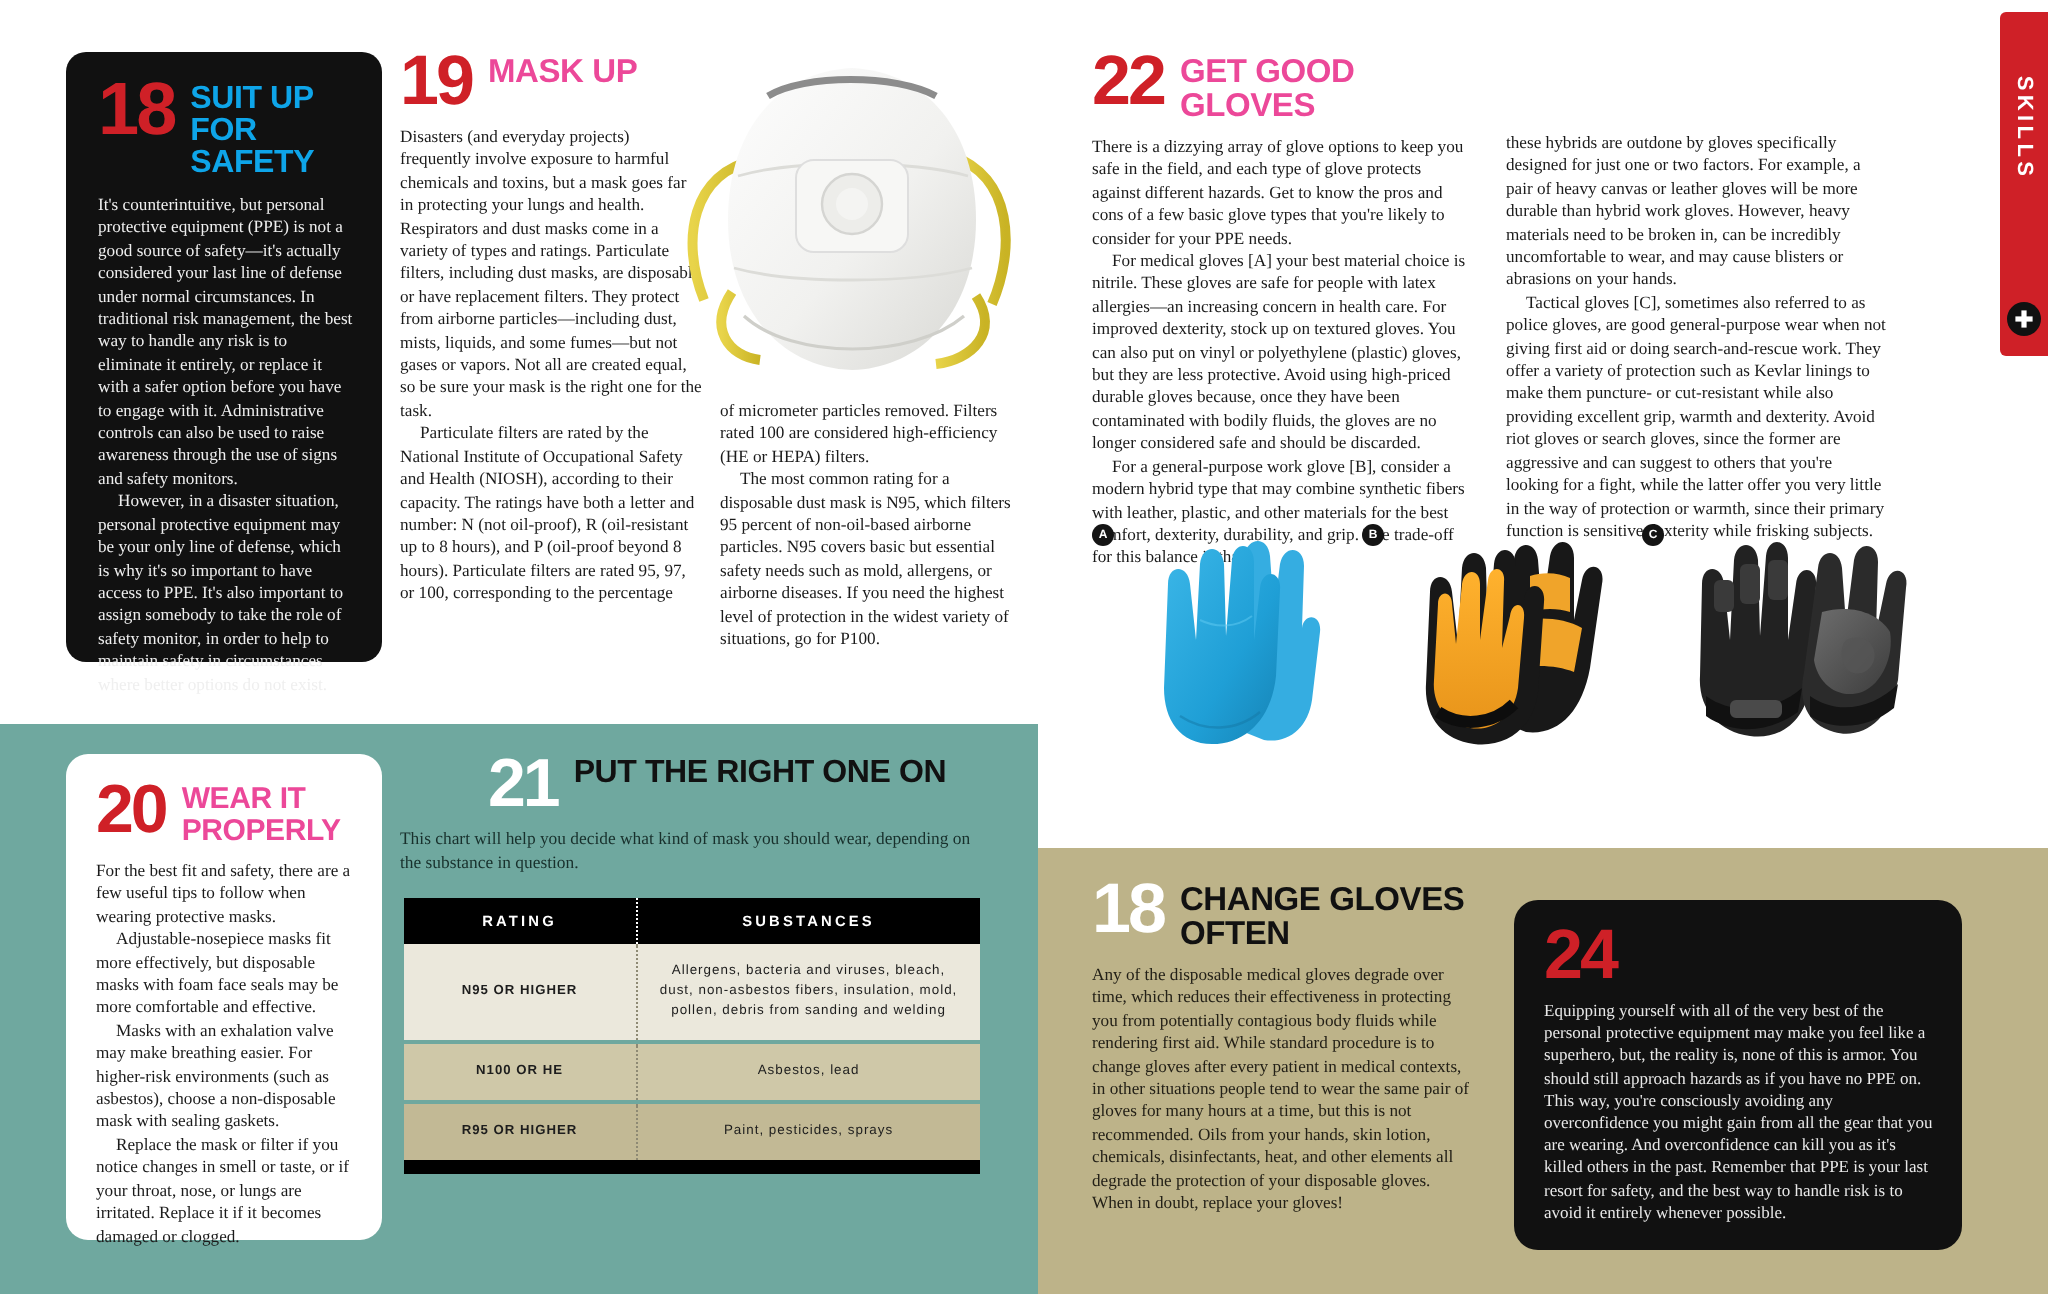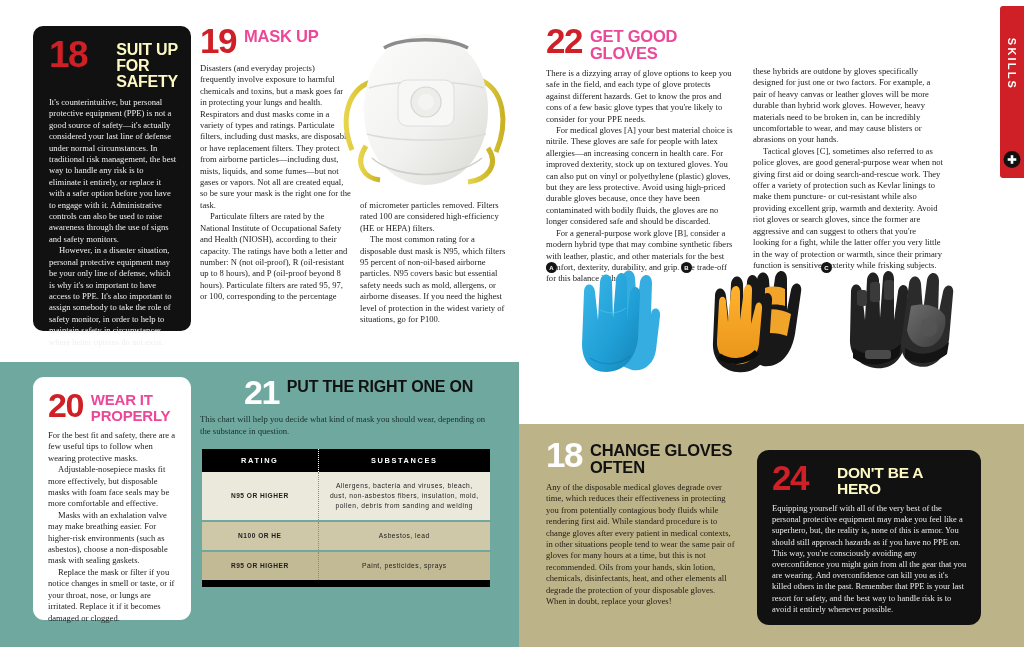--- a/index.html
+++ b/index.html
@@ -44,21 +44,21 @@
     font-weight:bold;font-style:normal;
     font-size:35px;line-height:30px;color:#cf2027;letter-spacing:-1.5px;
   }
   .num.white{color:#ffffff;}
   .title{
     font-family:"Liberation Sans", sans-serif;
     font-weight:bold;font-size:16.5px;line-height:16.5px;
     color:#ec4899;letter-spacing:-0.2px;text-transform:uppercase;
     padding-top:2px;
   }
-  .title.onblack{color:#fef9c3;margin-left:21px;}
+  .title.onblack{color:#0ea5e9;}
   p.body{
     margin:0 0 0 0;
     font-family:"Liberation Serif", serif;
     font-size:8.6px;line-height:11.4px;color:#1b1b1b;
     text-align:left;
   }
   p.body + p.body{text-indent:10px;}
   p.body.light{color:#efefef;}
 
   
@@ -369,18 +369,17 @@
     <div class="head">
       <div class="num white">18</div>
       <div class="title">CHANGE GLOVES OFTEN</div>
     </div>
     <p class="body">Any of the disposable medical gloves degrade over time, which reduces their effectiveness in protecting you from potentially contagious body fluids while rendering first aid. While standard procedure is to change gloves after every patient in medical contexts, in other situations people tend to wear the same pair of gloves for many hours at a time, but this is not recommended. Oils from your hands, skin lotion, chemicals, disinfectants, heat, and other elements all degrade the protection of your disposable gloves. When in doubt, replace your gloves!</p>
   </div>
 
   <div class="entry card24">
     <div class="head">
       <div class="num">24</div>
-      <div class="title onblack">DON'T BE A HERO</div>
     </div>
     <p class="body light">Equipping yourself with all of the very best of the personal protective equipment may make you feel like a superhero, but, the reality is, none of this is armor. You should still approach hazards as if you have no PPE on. This way, you're consciously avoiding any overconfidence you might gain from all the gear that you are wearing. And overconfidence can kill you as it's killed others in the past. Remember that PPE is your last resort for safety, and the best way to handle risk is to avoid it entirely whenever possible.</p>
   </div>
 
 </div>
 
 </body></html>

